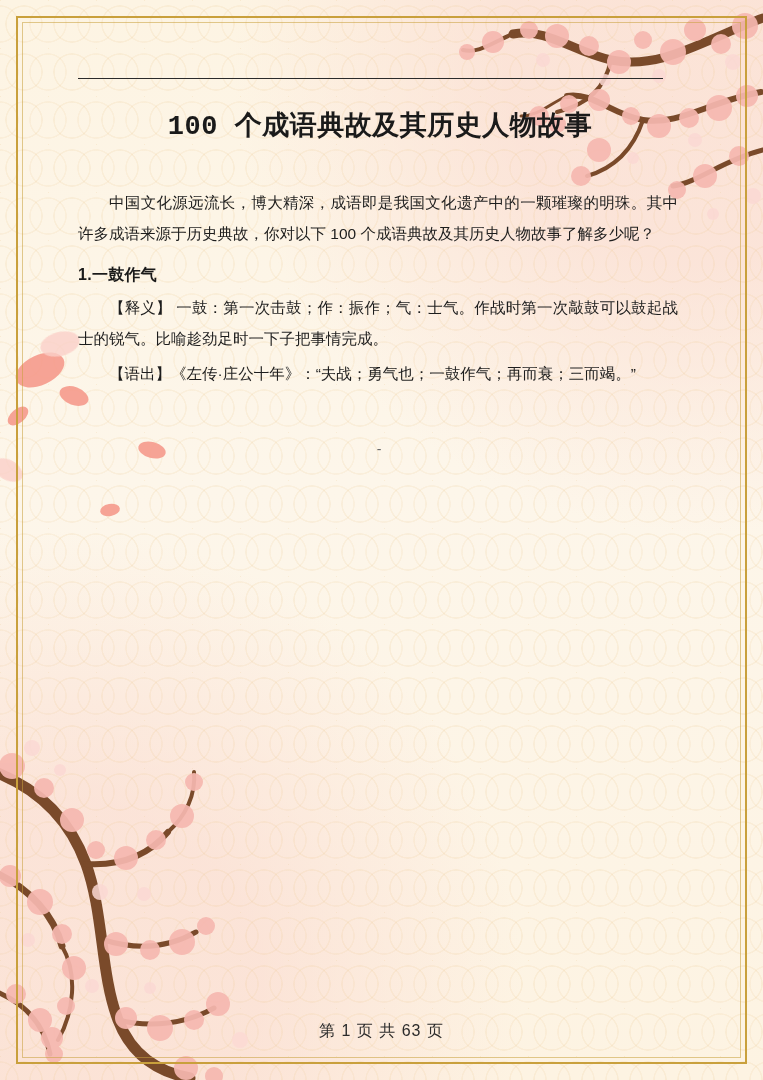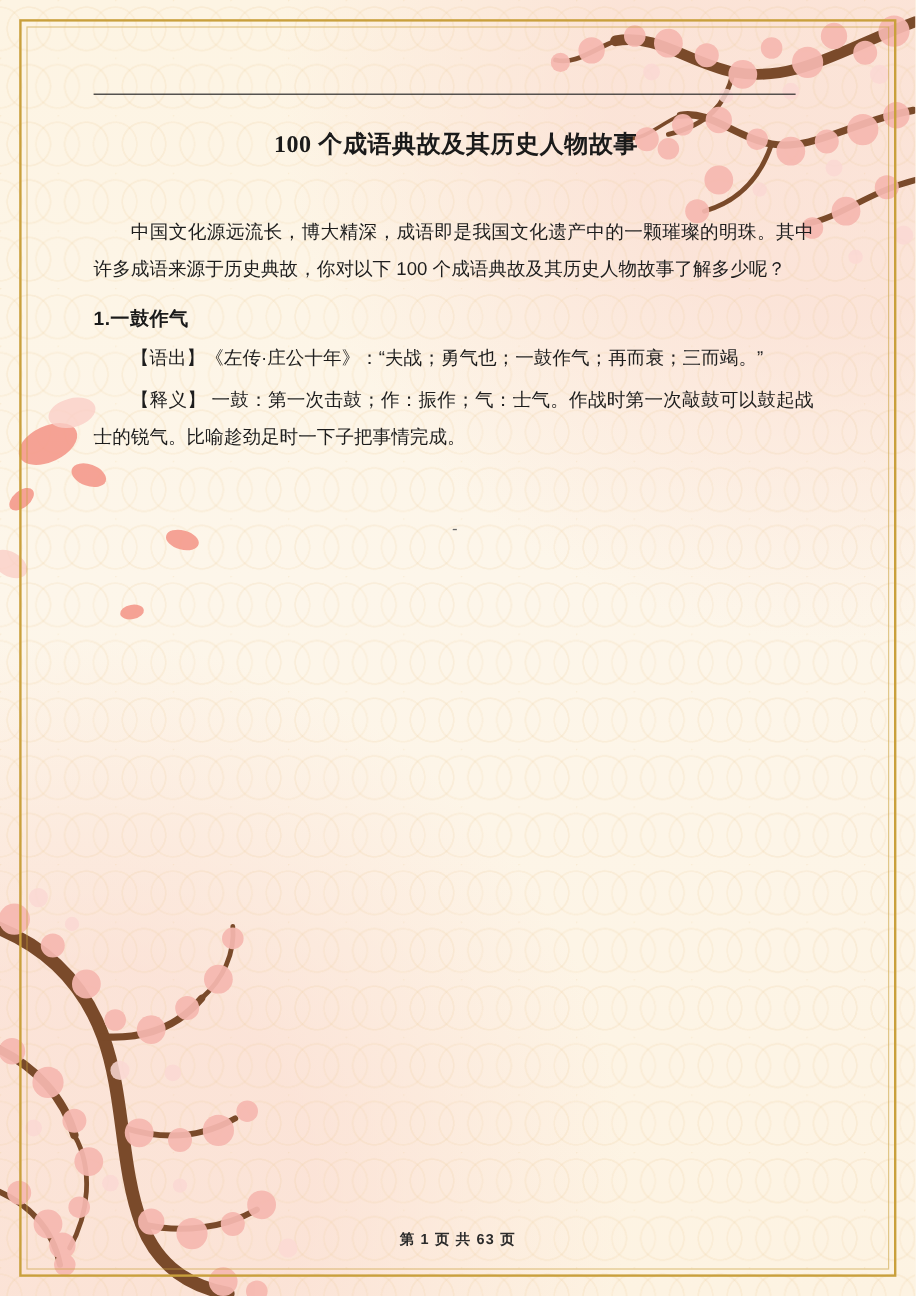--- a/index.html
+++ b/index.html
@@ -77,23 +77,23 @@
     width: 640px;
     z-index: 5;
   }
   .rule {
     width: 585px;
     height: 0;
     border-top: 1.5px solid #2b2b2b;
     margin: 18px 0 26px 18px;
   }
   .doc-title {
-    font-family: Liberation Serif, serif;
+    font-family: Liberation Mono, monospace;
     font-weight: bold;
-    font-size: 20px;
+    font-size: 27px;
     color: #1a1a1a;
     text-align: center;
     letter-spacing: 0.5px;
     margin: 28px 0 44px 0;
   }
   .para {
     font-size: 15.5px;
     color: #1d1d1d;
     line-height: 2.0;
     text-align: justify;
@@ -123,25 +123,24 @@
     font-size: 14px;
     margin: 52px 0 30px 0;
     letter-spacing: 2px;
   }
   .footer {
     position: absolute;
     left: 0;
     right: 0;
     bottom: 38px;
     text-align: center;
-    font-size: 12px;
+    font-size: 16px;
     color: #2b2b2b;
     z-index: 6;
     letter-spacing: 1px;
-    font-weight: bold;
   }
 </style>
 </head>
 <body>
 
 <div class="page">
 
   <svg class="art art-top-right" viewBox="0 0 420 380">
     <g fill="none" stroke="#7a4a2a" stroke-linecap="round">
       <path d="M420 18 C 360 40, 320 70, 268 60 C 230 52, 205 28, 170 34" stroke-width="9"></path>
@@ -262,22 +261,22 @@
 
   <div class="content">
 
     <div class="rule"></div>
 
     <h1 class="doc-title">100 个成语典故及其历史人物故事</h1>
 
     <p class="para">中国文化源远流长，博大精深，成语即是我国文化遗产中的一颗璀璨的明珠。其中许多成语来源于历史典故，你对以下 100 个成语典故及其历史人物故事了解多少呢？</p>
 
     <h2 class="section-head">1.一鼓作气</h2>
+    <p class="entry">【释义】 一鼓：第一次击鼓；作：振作；气：士气。作战时第一次敲鼓可以鼓起战士的锐气。比喻趁劲足时一下子把事情完成。</p>
     <p class="entry">【语出】《左传·庄公十年》：“夫战；勇气也；一鼓作气；再而衰；三而竭。”</p>
-    <p class="entry">【释义】 一鼓：第一次击鼓；作：振作；气：士气。作战时第一次敲鼓可以鼓起战士的锐气。比喻趁劲足时一下子把事情完成。</p>
 
     <div class="spacer-dash">-</div>
 
 
   </div>
 
   <div class="footer">第 1 页 共 63 页</div>
 
 </div>
 

